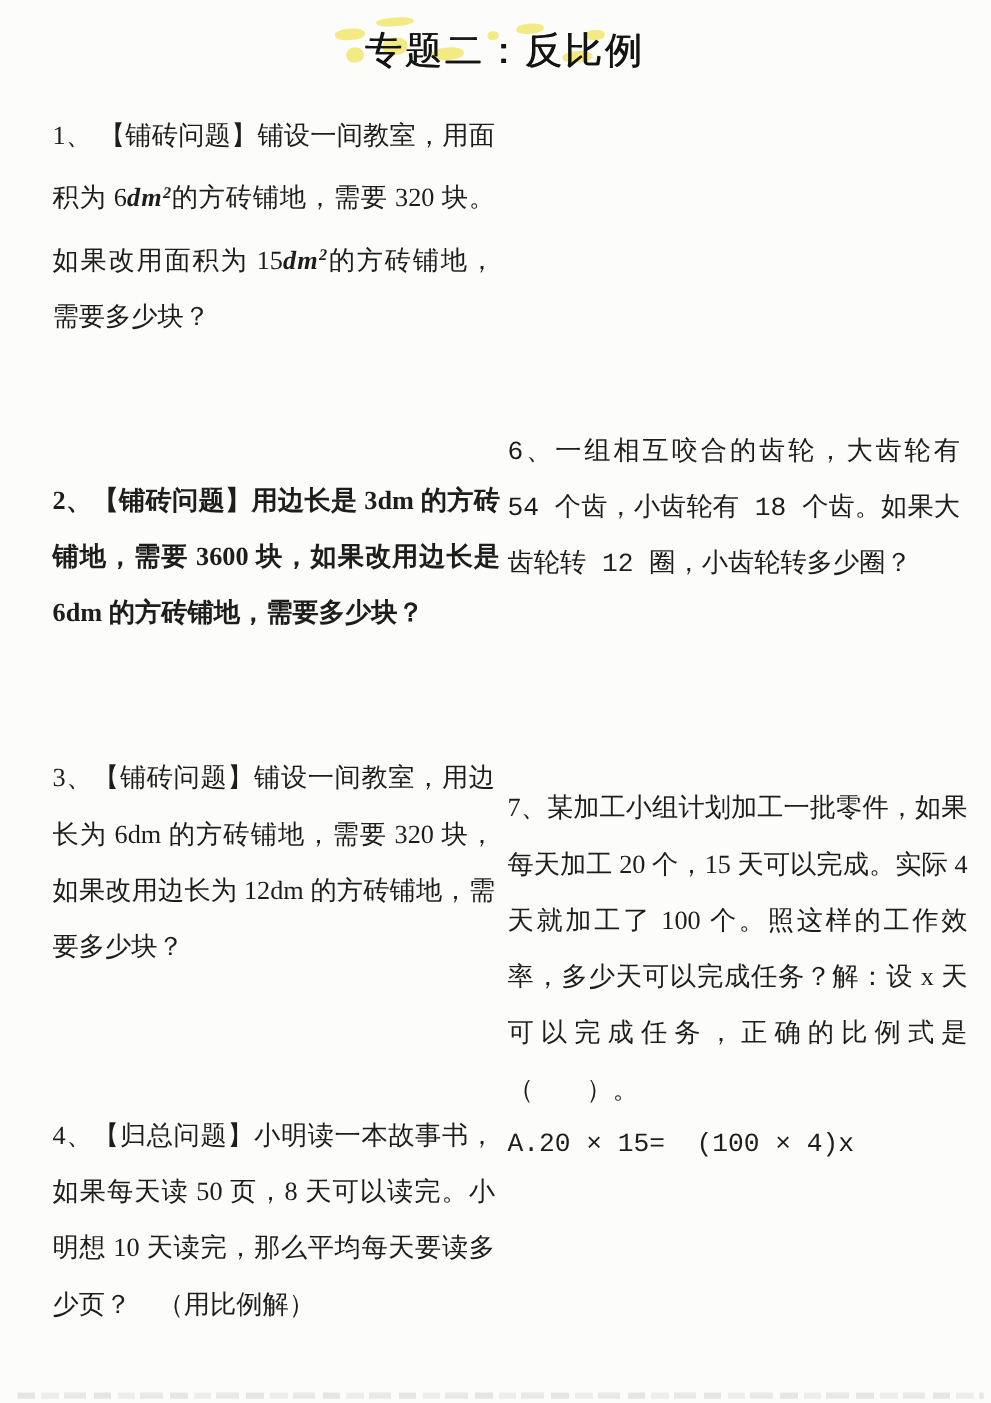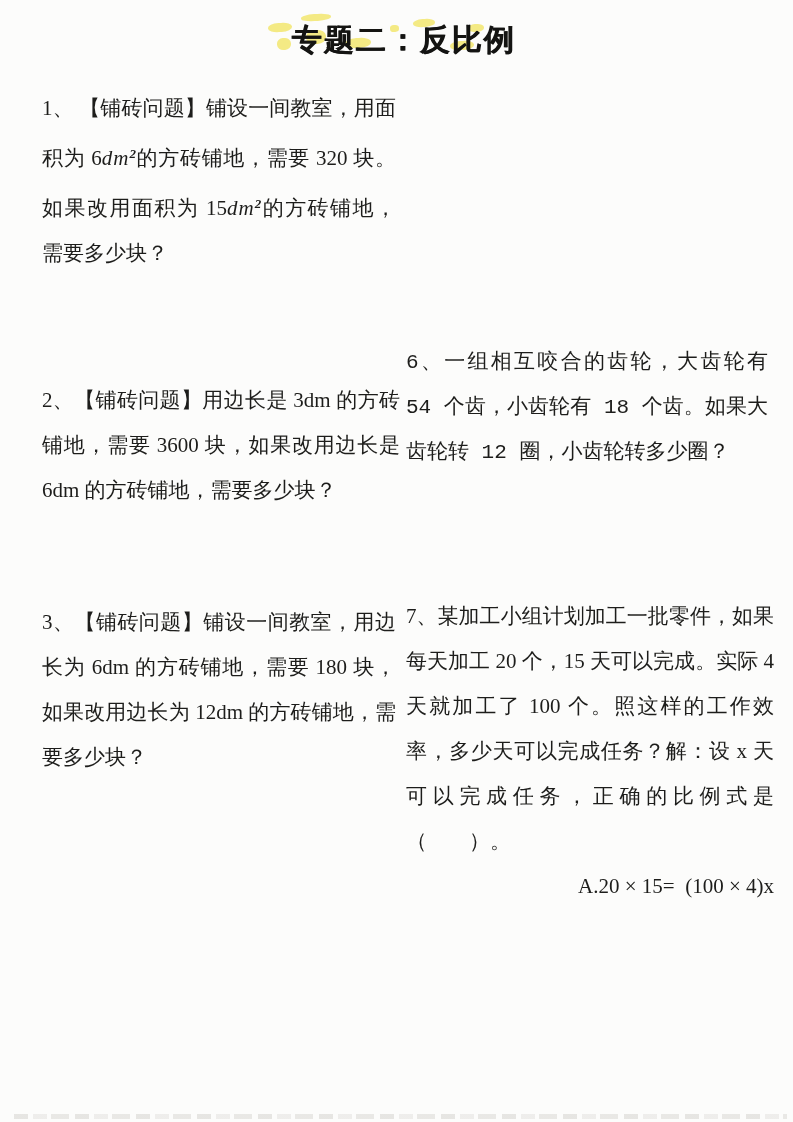--- a/index.html
+++ b/index.html
@@ -9,21 +9,21 @@
     font-family:"Liberation Serif","DejaVu Serif",serif;
     overflow:hidden;
   }
   .page{position:relative;width:793px;height:1122px;}
 
   
   .title-wrap{position:absolute;left:0;top:0;width:100%;height:80px;}
   .title{
     position:absolute;left:0;right:0;top:20px;margin:0;
     text-align:center;
-    font-size:30px;font-weight:700;letter-spacing:2px;
+    font-size:30px;font-weight:400;letter-spacing:2px;
     color:#141412;
     text-shadow:0.7px 0 0 currentColor;
     z-index:2;
     padding-left:14px;
   }
   .hl{
     position:absolute;background:#f1e566;opacity:.8;
     border-radius:45%;z-index:1;transform:rotate(-4deg);
   }
   .hl1{left:268px;top:23px;width:24px;height:9px;}
@@ -36,32 +36,32 @@
   .hl8{left:450px;top:41px;width:24px;height:9px;}
   .hl9{left:468px;top:24px;width:16px;height:8px;}
 
   
   .q{
     position:absolute;
     font-size:21px;line-height:45px;
     color:#1d1d1b;
     text-align:justify;
   }
-  .q .math{font-style:italic;font-weight:normal;letter-spacing:1px;margin-top:12px;}
+  .q .math{font-style:italic;font-weight:bold;letter-spacing:1px;margin-top:12px;}
   .q .sup{font-style:italic;font-weight:bold;font-size:13px;vertical-align:7px;}
 
   #q1{left:42px;top:86px;width:354px;}
-  #q2{left:42px;top:378px;width:358px;}
+  #q2{left:42px;top:378px;width:358px;font-weight:bold;}
   #q3{left:42px;top:600px;width:354px;}
   #q4{left:42px;top:886px;width:354px;}
   #q5{left:406px;top:86px;width:368px;}
   #q6{left:406px;top:340px;width:362px;font-family:Liberation Mono, monospace;}
-  #q7{left:406px;top:594px;width:368px;}
+  #q7{left:406px;top:624px;width:368px;}
 
-  .opt{white-space:pre-wrap;text-align:right;}
+  .opt{white-space:pre-wrap;text-align:left;font-family:Liberation Mono, monospace;}
 
   
   .cutoff{
     position:absolute;left:14px;right:6px;top:1114px;height:5px;
     background:repeating-linear-gradient(90deg,
       #e4e3e0 0 14px,transparent 14px 19px,
       #edecea 19px 33px,transparent 33px 37px,
       #e7e6e3 37px 55px,transparent 55px 61px);
     opacity:.9;
   }
@@ -81,22 +81,23 @@
     <span class="hl hl7"></span>
     <span class="hl hl8"></span>
     <span class="hl hl9"></span>
     <h1 class="title">专题二：反比例</h1>
   </div>
 
   <div class="q" id="q1"><span>1、 【铺砖问题】铺设一间教室，用面积为 6</span><span class="math">dm</span><span class="sup">2</span><span>的方砖铺地，需要 320 块。如果改用面积为 15</span><span class="math">dm</span><span class="sup">2</span><span>的方砖铺地，需要多少块？</span></div>
 
   <div class="q" id="q2">2、【铺砖问题】用边长是 3dm 的方砖铺地，需要 3600 块，如果改用边长是 6dm 的方砖铺地，需要多少块？</div>
 
-  <div class="q" id="q3">3、【铺砖问题】铺设一间教室，用边长为 6dm 的方砖铺地，需要 180 块，如果改用边长为 12dm 的方砖铺地，需要多少块？</div>
+  <div class="q" id="q3">3、【铺砖问题】铺设一间教室，用边长为 6dm 的方砖铺地，需要 320 块，如果改用边长为 12dm 的方砖铺地，需要多少块？</div>
 
+  <div class="q" id="q4">4、【归总问题】小明读一本故事书，如果每天读 50 页，8 天可以读完。小明想 10 天读完，那么平均每天要读多少页？　（用比例解）</div>
 
 
   <div class="q" id="q6">6、一组相互咬合的齿轮，大齿轮有 54 个齿，小齿轮有 18 个齿。如果大齿轮转 12 圈，小齿轮转多少圈？</div>
 
   <div class="q" id="q7">
     <div>7、某加工小组计划加工一批零件，如果每天加工 20 个，15 天可以完成。实际 4 天就加工了 100 个。照这样的工作效率，多少天可以完成任务？解：设 x 天可以完成任务，正确的比例式是（　　）。</div>
     <div class="opt">A.20 × 15=  (100 × 4)x</div>
   </div>
 
   <div class="cutoff"></div>

